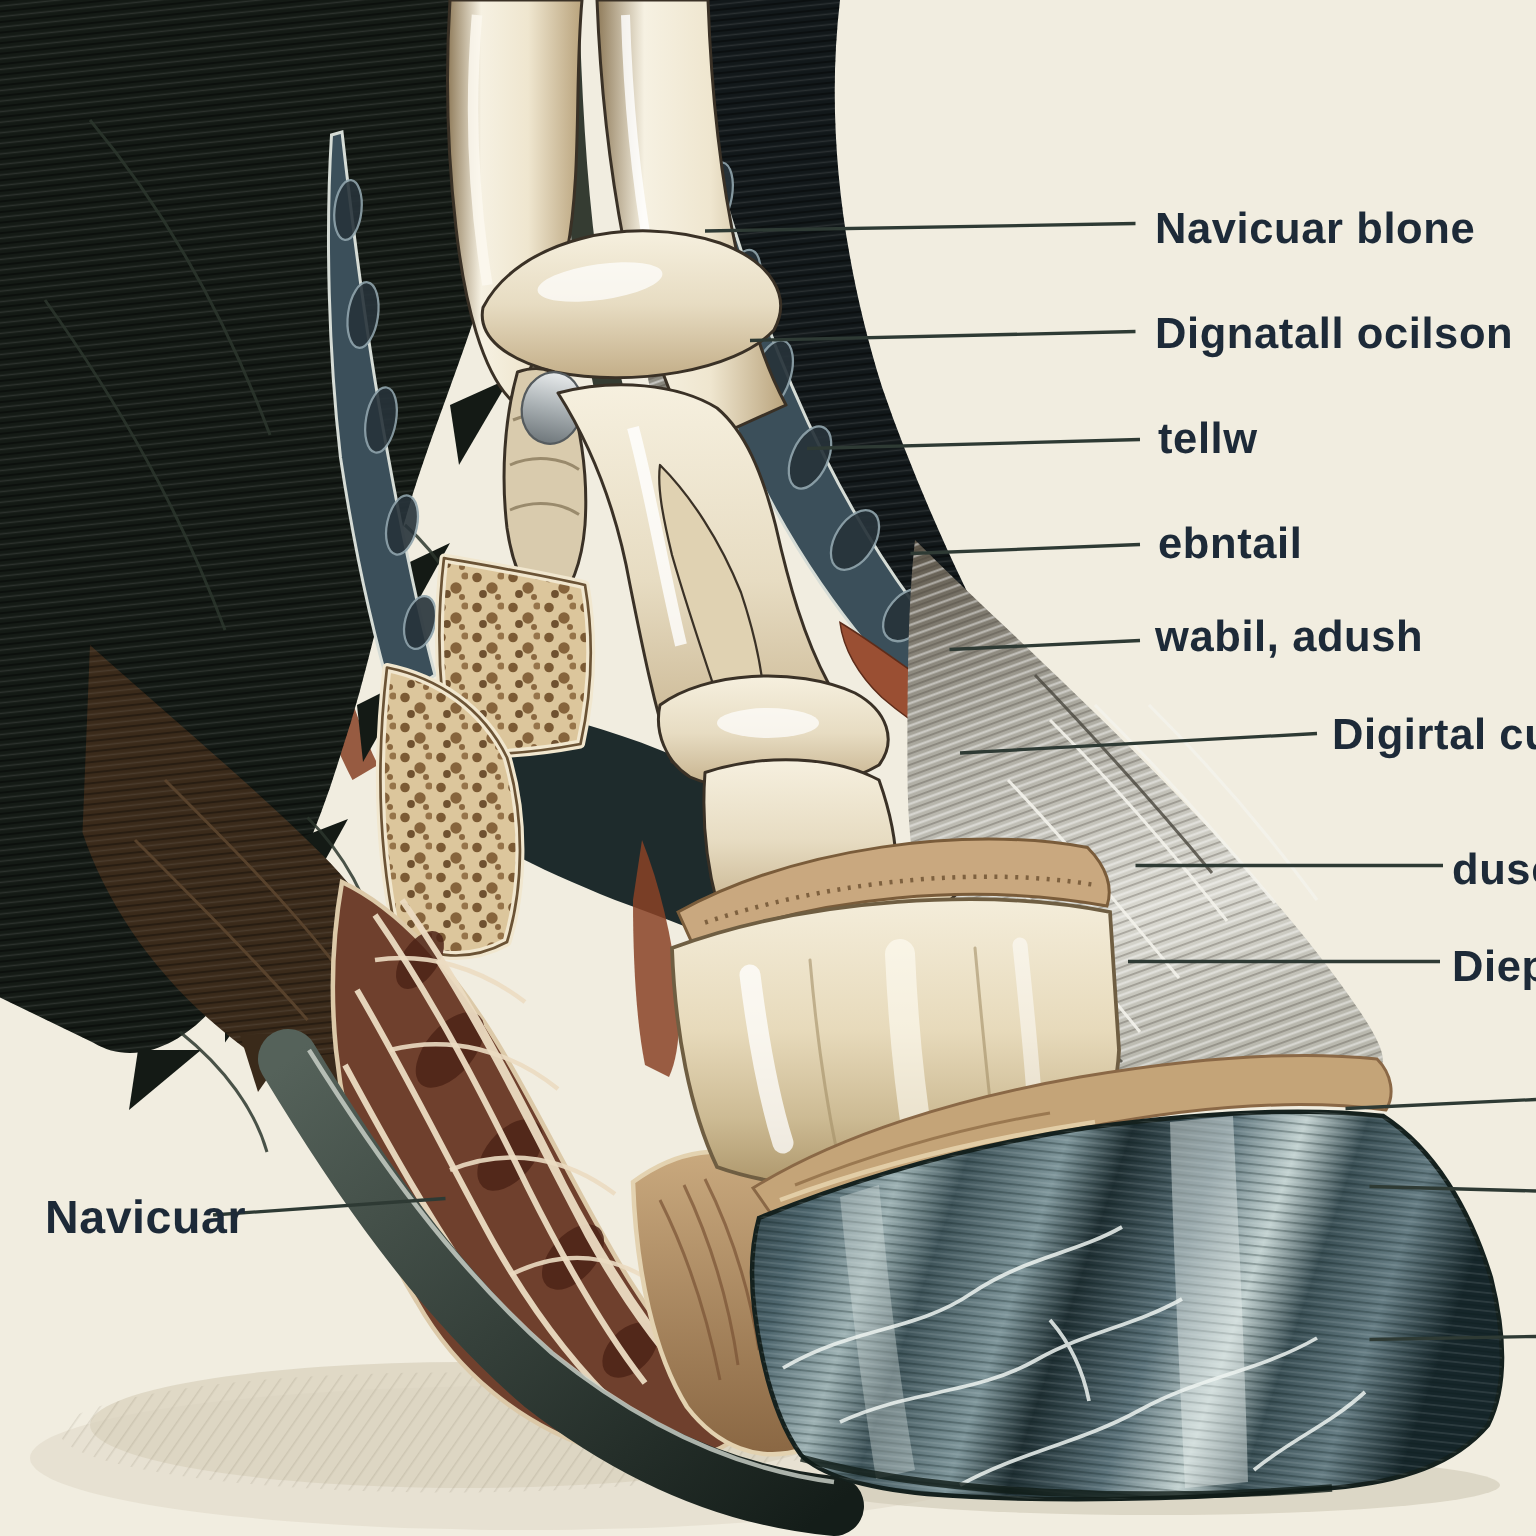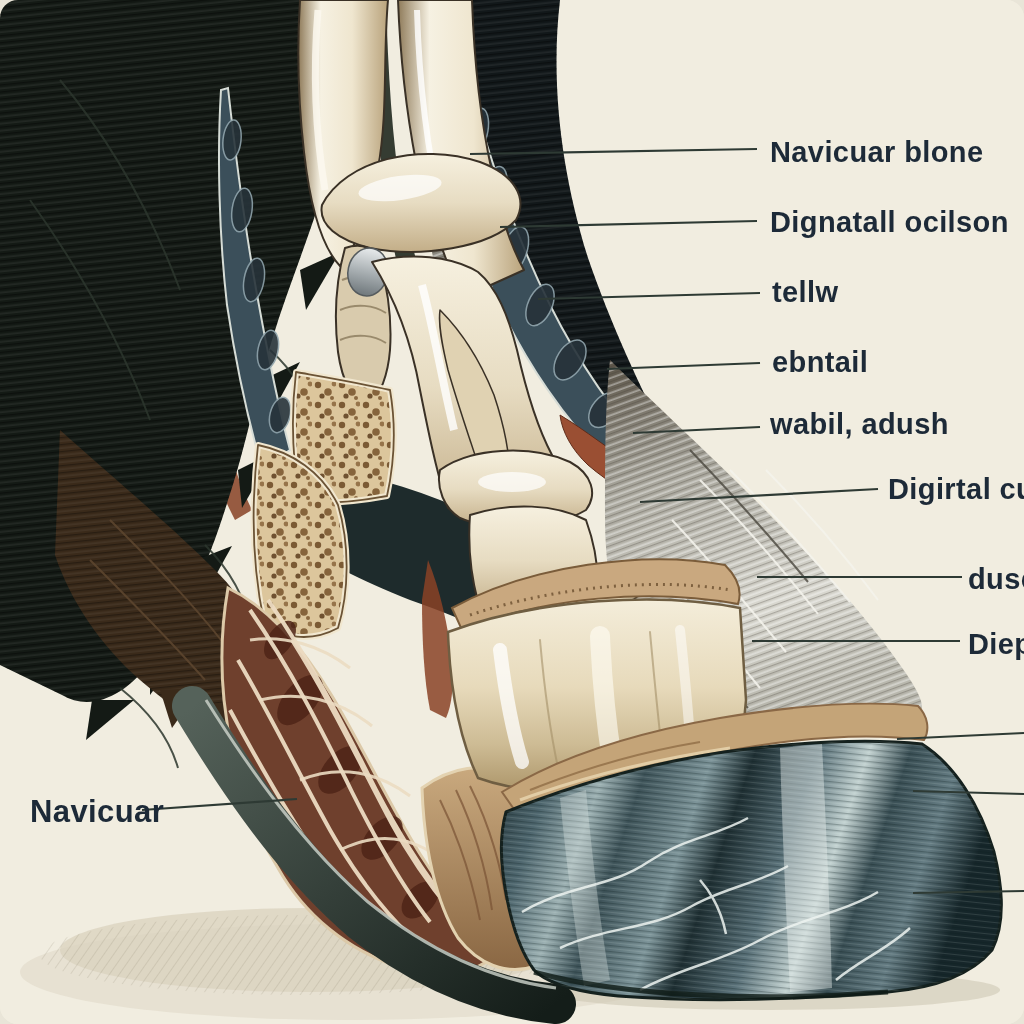--- a/index.html
+++ b/index.html
@@ -1,17 +1,17 @@
 <!DOCTYPE html>
 <html><head>
 <meta charset="utf-8">
 <style>
   html,body{margin:0;padding:0;background:#e9e5d8;}
   .stage{width:1024px;height:1024px;overflow:hidden;position:relative;background:#f1ede0;
-         font-family:"Liberation Sans",sans-serif;border-radius:18px;}
+         font-family:"Liberation Sans",sans-serif;}
   svg{display:block;}
   .lbl{font-family:"Liberation Sans",sans-serif;font-weight:600;fill:#1d2a38;letter-spacing:.4px;}
   .ln{stroke:#2e3a34;stroke-width:2.2;}
 </style>
 </head>
 <body>
 
 <div class="stage">
 <svg width="1024" height="1024" viewBox="0 0 1024 1024">
   <defs>

